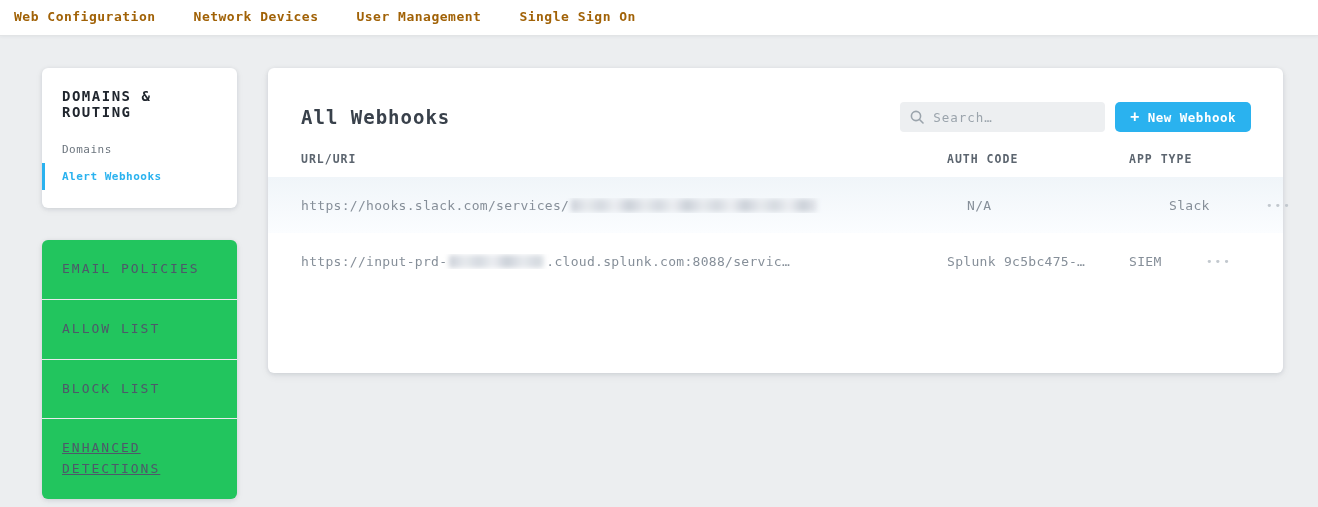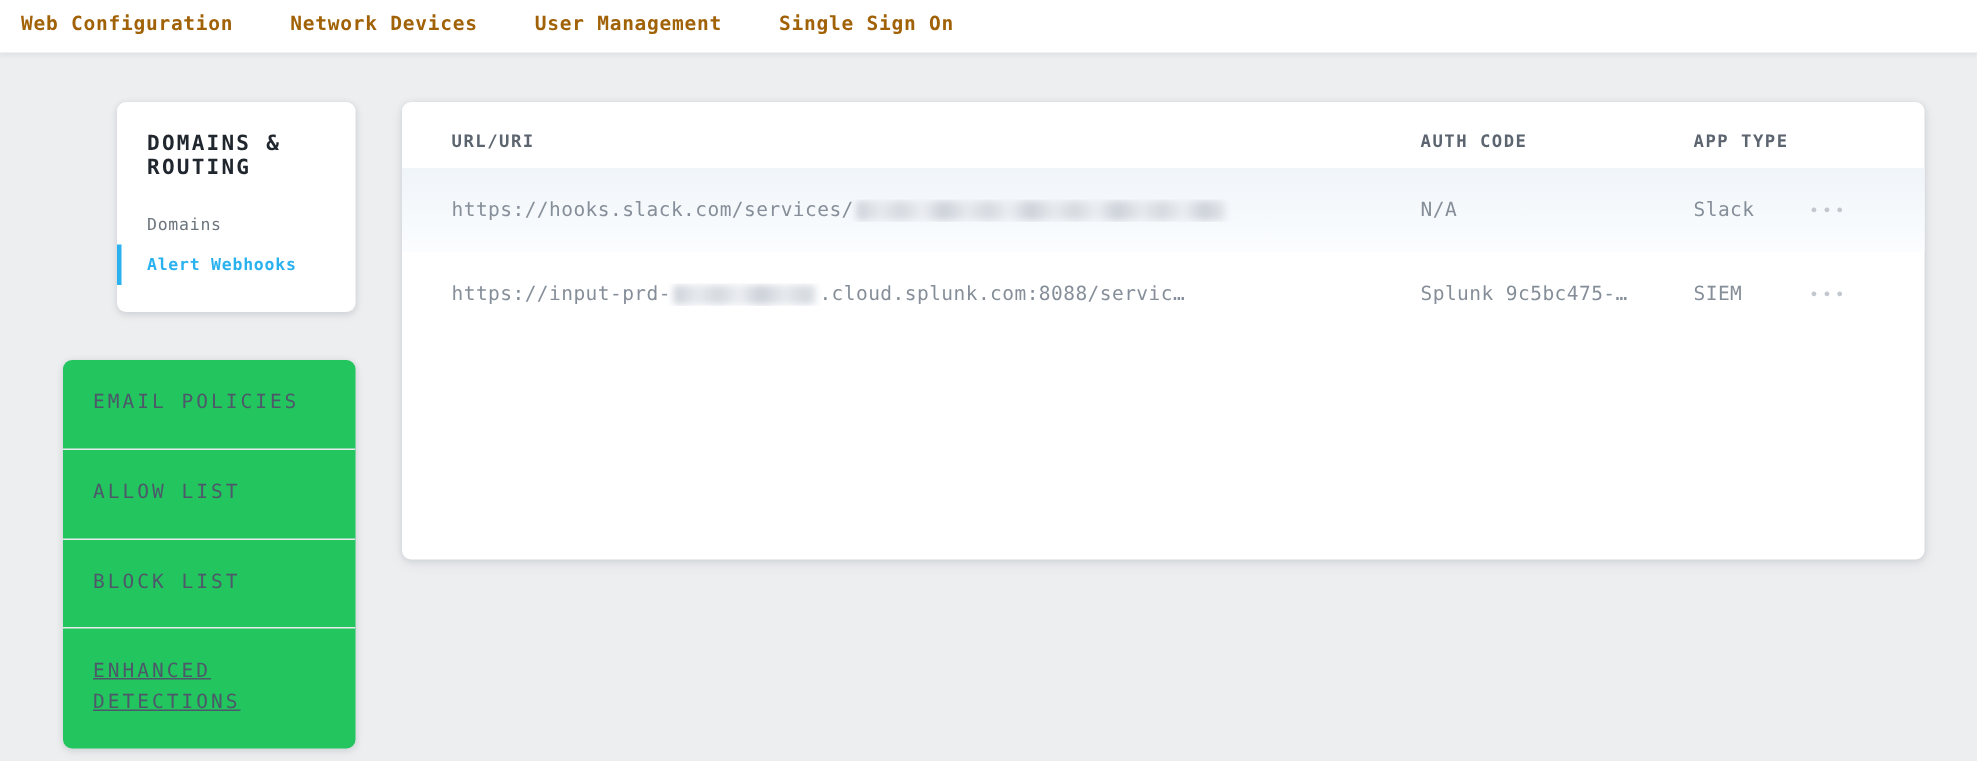--- a/index.html
+++ b/index.html
@@ -30,21 +30,20 @@
     white-space: nowrap;
   }
   .tab.active { color: #2ab2ef; border-bottom-color: #2ab2ef; }
 
   
   .sidebar { position: absolute; left: 42px; top: 68px; width: 195px; }
   .side-card {
     background: #ffffff; border-radius: 6px;
     box-shadow: 0 1px 4px rgba(20,30,50,.10), 0 2px 8px rgba(20,30,50,.05);
     padding: 20px 0 18px;
-    margin-left: 36px;
   }
   .side-card-title {
     padding: 0 20px; margin-bottom: 16px;
     font-size: 14px; font-weight: bold; letter-spacing: 1.5px;
     color: #20262e;
   }
   .side-link {
     display: block; padding: 7px 20px 7px 17px;
     border-left: 3px solid transparent;
     font-size: 11px; letter-spacing: .5px;
@@ -111,21 +110,21 @@
     grid-template-columns: 646px 182px 77px 44px;
     align-items: center;
     padding: 0 33px;
   }
   .thead { height: 36px; }
   .th {
     font-size: 11.5px; font-weight: bold; letter-spacing: 1px;
     color: #5c656f;
   }
   .tr { height: 56px; }
-  .tr.tinted { background: linear-gradient(180deg, #f0f5f9 0%, #fbfdff 100%); }
+  .tr.tinted { background: linear-gradient(180deg, #f0f5f9 0%, #fbfdff 100%); gap: 20px; }
   .td {
     font-size: 13px; letter-spacing: .3px; color: #868f99;
     white-space: nowrap; overflow: hidden;
   }
   .url-cell { display: flex; align-items: center; }
   .redact {
     display: inline-block; height: 13px; border-radius: 2px;
     background: repeating-linear-gradient(90deg,
       #ccd1d9 0px, #e7eaee 16px, #d5dae0 30px, #eceef2 44px, #ccd1d9 58px);
     filter: blur(2.5px);
@@ -158,20 +157,35 @@
 
   <div class="side-group">
     <div class="side-section">EMAIL POLICIES</div>
     <div class="side-section">ALLOW LIST</div>
     <div class="side-section">BLOCK LIST</div>
     <div class="side-section">ENHANCED DETECTIONS</div>
   </div>
 </aside>
 
 <main class="main-card">
+  <div class="main-head">
+    <h1 class="main-title">All Webhooks</h1>
+    <div class="head-spacer"></div>
+    <div class="search-box">
+      <svg width="14" height="14" viewBox="0 0 14 14">
+        <circle cx="6" cy="6" r="4.6" fill="none" stroke="#9ba4ac" stroke-width="1.6"></circle>
+        <line x1="9.5" y1="9.5" x2="13" y2="13" stroke="#9ba4ac" stroke-width="1.6" stroke-linecap="round"></line>
+      </svg>
+      <input type="text" placeholder="Search…" style="">
+    </div>
+    <button class="new-btn">
+      <span class="plus">+</span>
+      <span>New Webhook</span>
+    </button>
+  </div>
 
   <div class="tbl">
     <div class="trow thead">
       <div class="th">URL/URI</div>
       <div class="th">AUTH CODE</div>
       <div class="th">APP TYPE</div>
       <div></div>
     </div>
 
     <div class="trow tr tinted">

